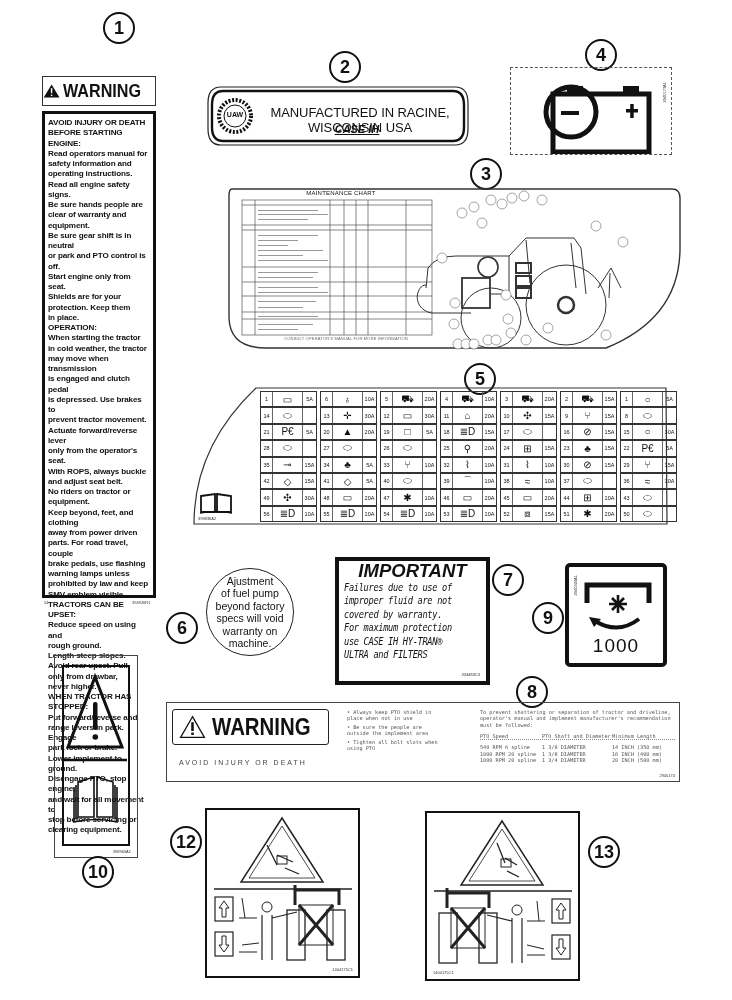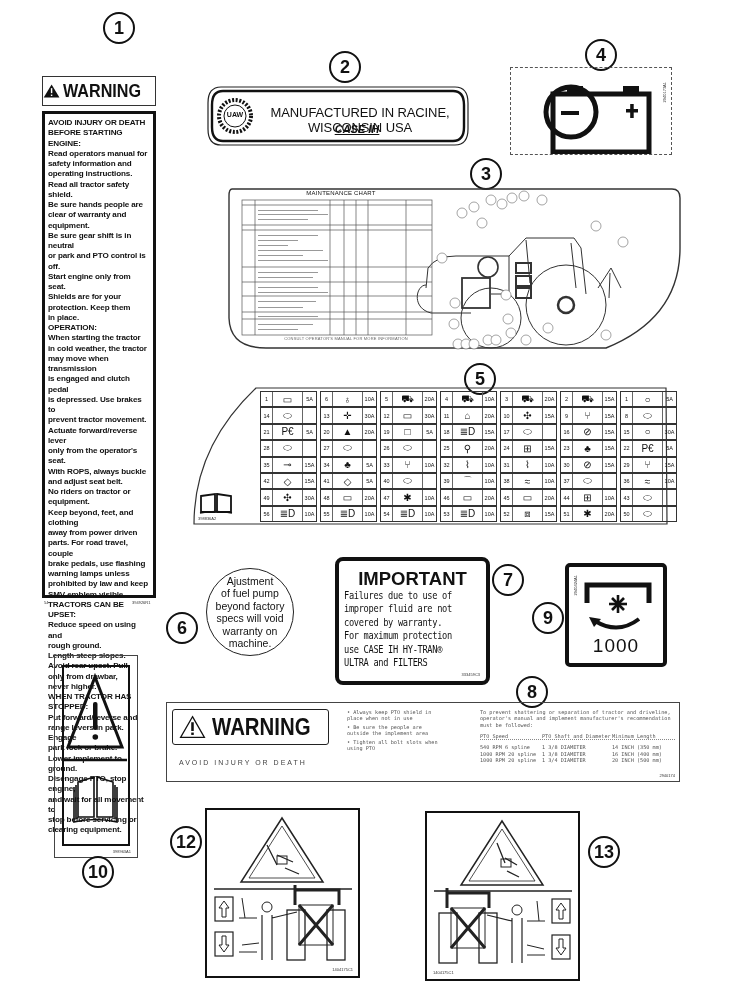--- a/index.html
+++ b/index.html
@@ -22,21 +22,21 @@
   #d5{left:190px;top:387px;width:480px;height:140px;}
   .fuse-grid{position:absolute;left:70px;top:4px;display:grid;grid-template-columns:repeat(7,57px);gap:0 3px;}
   .fcell{display:grid;grid-template-columns:12px 1fr 13px;height:16.4px;border:1px solid #333;box-sizing:border-box;margin-bottom:0;font-size:5.5px;font-family:"Liberation Sans",sans-serif;}
   .fcell span{display:flex;align-items:center;justify-content:center;border-right:1px solid #666;overflow:hidden;}
   .fcell span:last-child{border-right:none;}
   .fcell .ic{font-size:10px;}
   
   #d6{left:206px;top:568px;width:88px;height:88px;border:1px solid #222;border-radius:50%;display:flex;align-items:center;justify-content:center;text-align:center;box-sizing:border-box;}
   #d6 div{font-size:10.5px;line-height:12.5px;font-family:"Liberation Sans",sans-serif;}
   
-  #d7{left:335px;top:557px;width:155px;height:128px;border:4px solid #111;border-radius:8px;box-sizing:border-box;padding:8px 5px;}
+  #d7{left:335px;top:557px;width:155px;height:128px;border:4px solid #111;border-radius:0;box-sizing:border-box;padding:0 5px;font-style:italic;}
   #d7 .t{font-weight:bold;font-size:18.5px;text-align:center;font-family:"Liberation Sans",sans-serif;line-height:20px;}
   #d7 .b{font-family:"DejaVu Sans Mono",monospace;font-size:10.6px;line-height:13.4px;letter-spacing:-.4px;transform:scaleX(.82);transform-origin:left top;width:170px;white-space:nowrap;}
   
   #d9{left:565px;top:563px;width:102px;height:104px;border:4px solid #111;border-radius:5px;box-sizing:border-box;}
   
   #d8{left:166px;top:702px;width:514px;height:80px;border:1px solid #444;box-sizing:border-box;}
   #d8 .ft{font-family:"DejaVu Sans Mono",monospace;font-size:5.2px;color:#555;line-height:6.4px;white-space:nowrap;}
   
   #d10{left:54px;top:655px;width:84px;height:203px;border:1px solid #444;box-sizing:border-box;}
   
@@ -55,21 +55,21 @@
       <rect x="11" y="15" width="2" height="2" fill="#fff"></rect>
     </svg>
   <span class="w">WARNING</span>
 </div>
 <div id="d1-body" class="abs">
     <p>AVOID INJURY OR DEATH</p>
     <p>BEFORE STARTING ENGINE:</p>
     <p>Read operators manual for</p>
     <p>safety information and</p>
     <p>operating instructions.</p>
-    <p>Read all tractor safety shield.</p>
+    <p>Read all engine safety signs.</p>
     <p>Be sure hands people are</p>
     <p>clear of warranty and</p>
     <p>equipment.</p>
     <p>Be sure gear shift is in neutral</p>
     <p>or park and PTO control is off.</p>
     <p>Start engine only from seat.</p>
     <p>Shields are for your</p>
     <p>protection. Keep them</p>
     <p>in place.</p>
     <p>OPERATION:</p>

